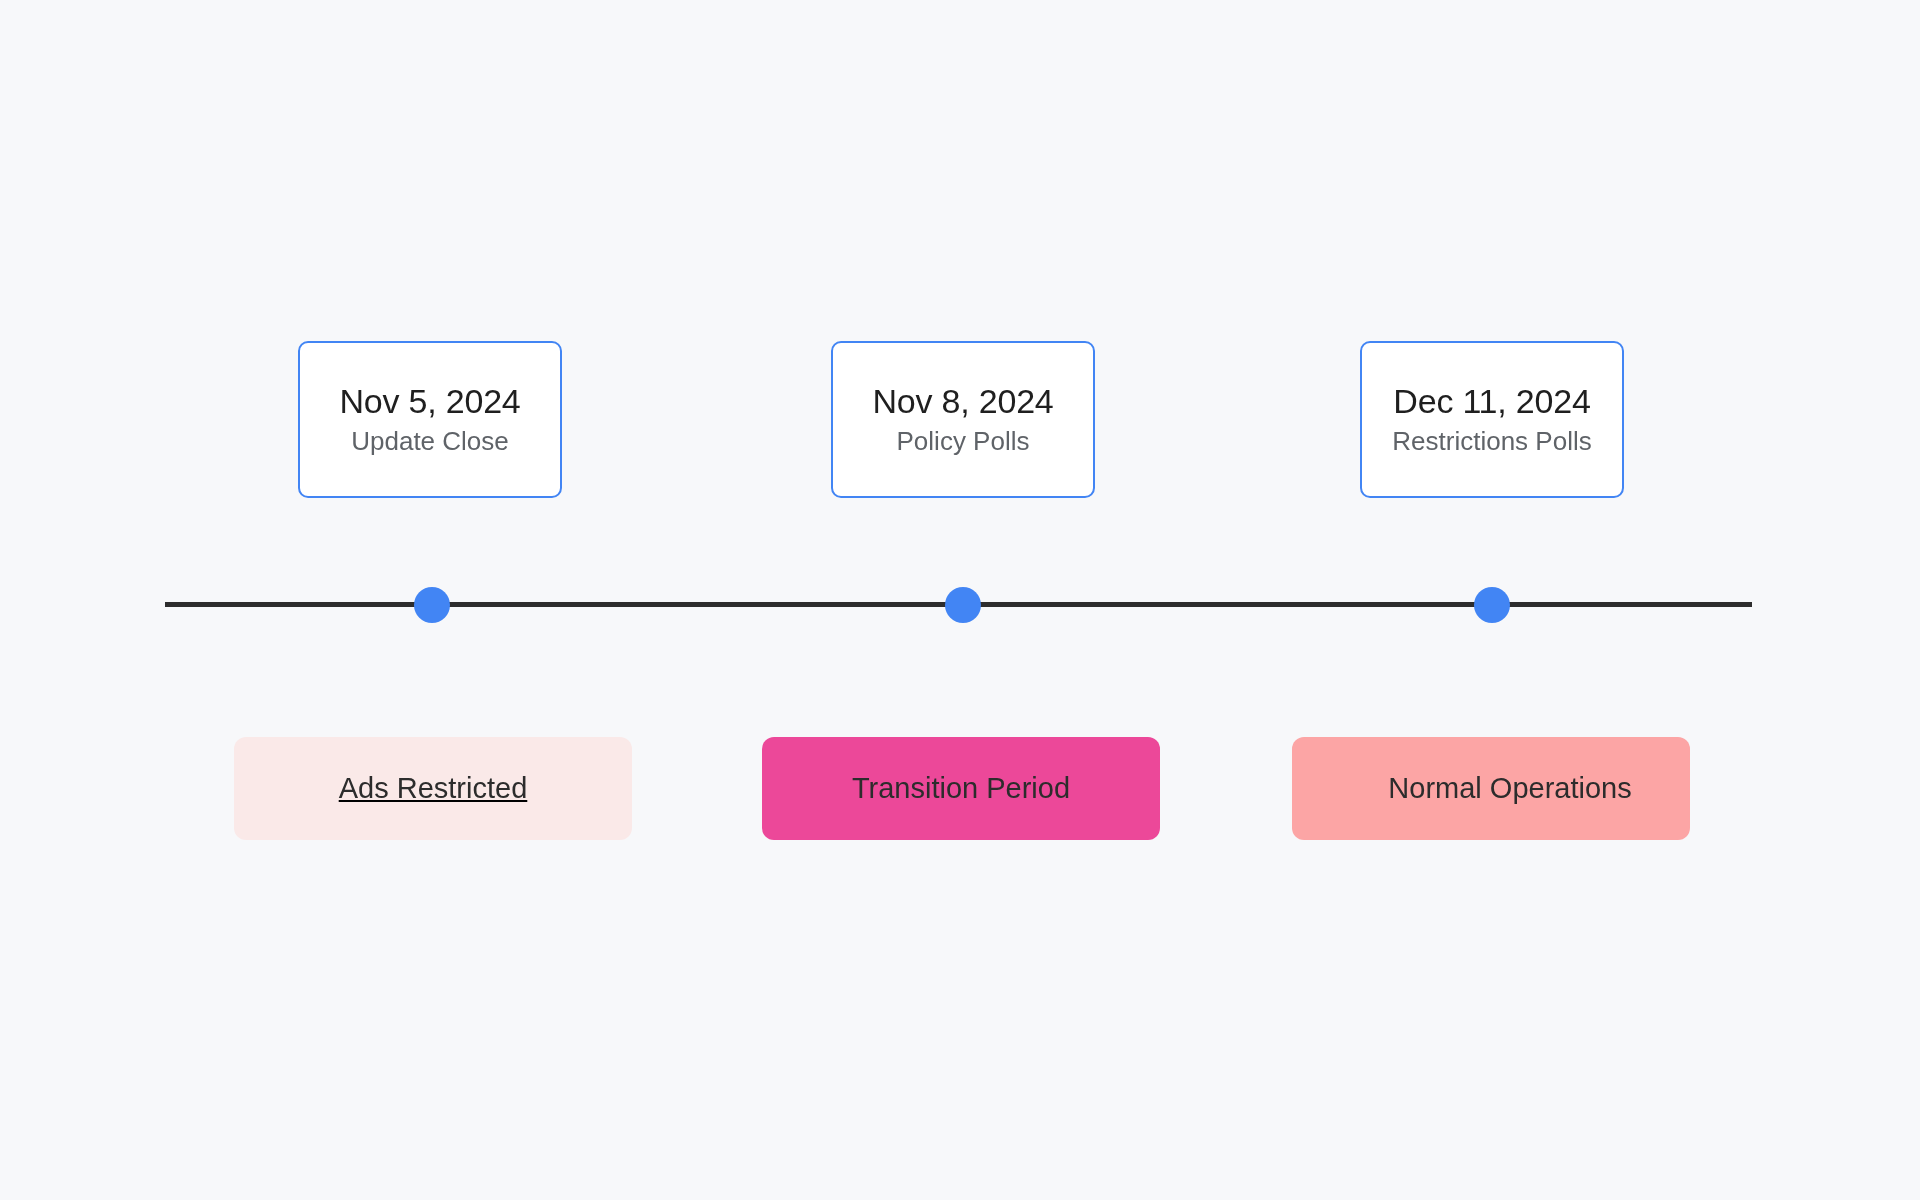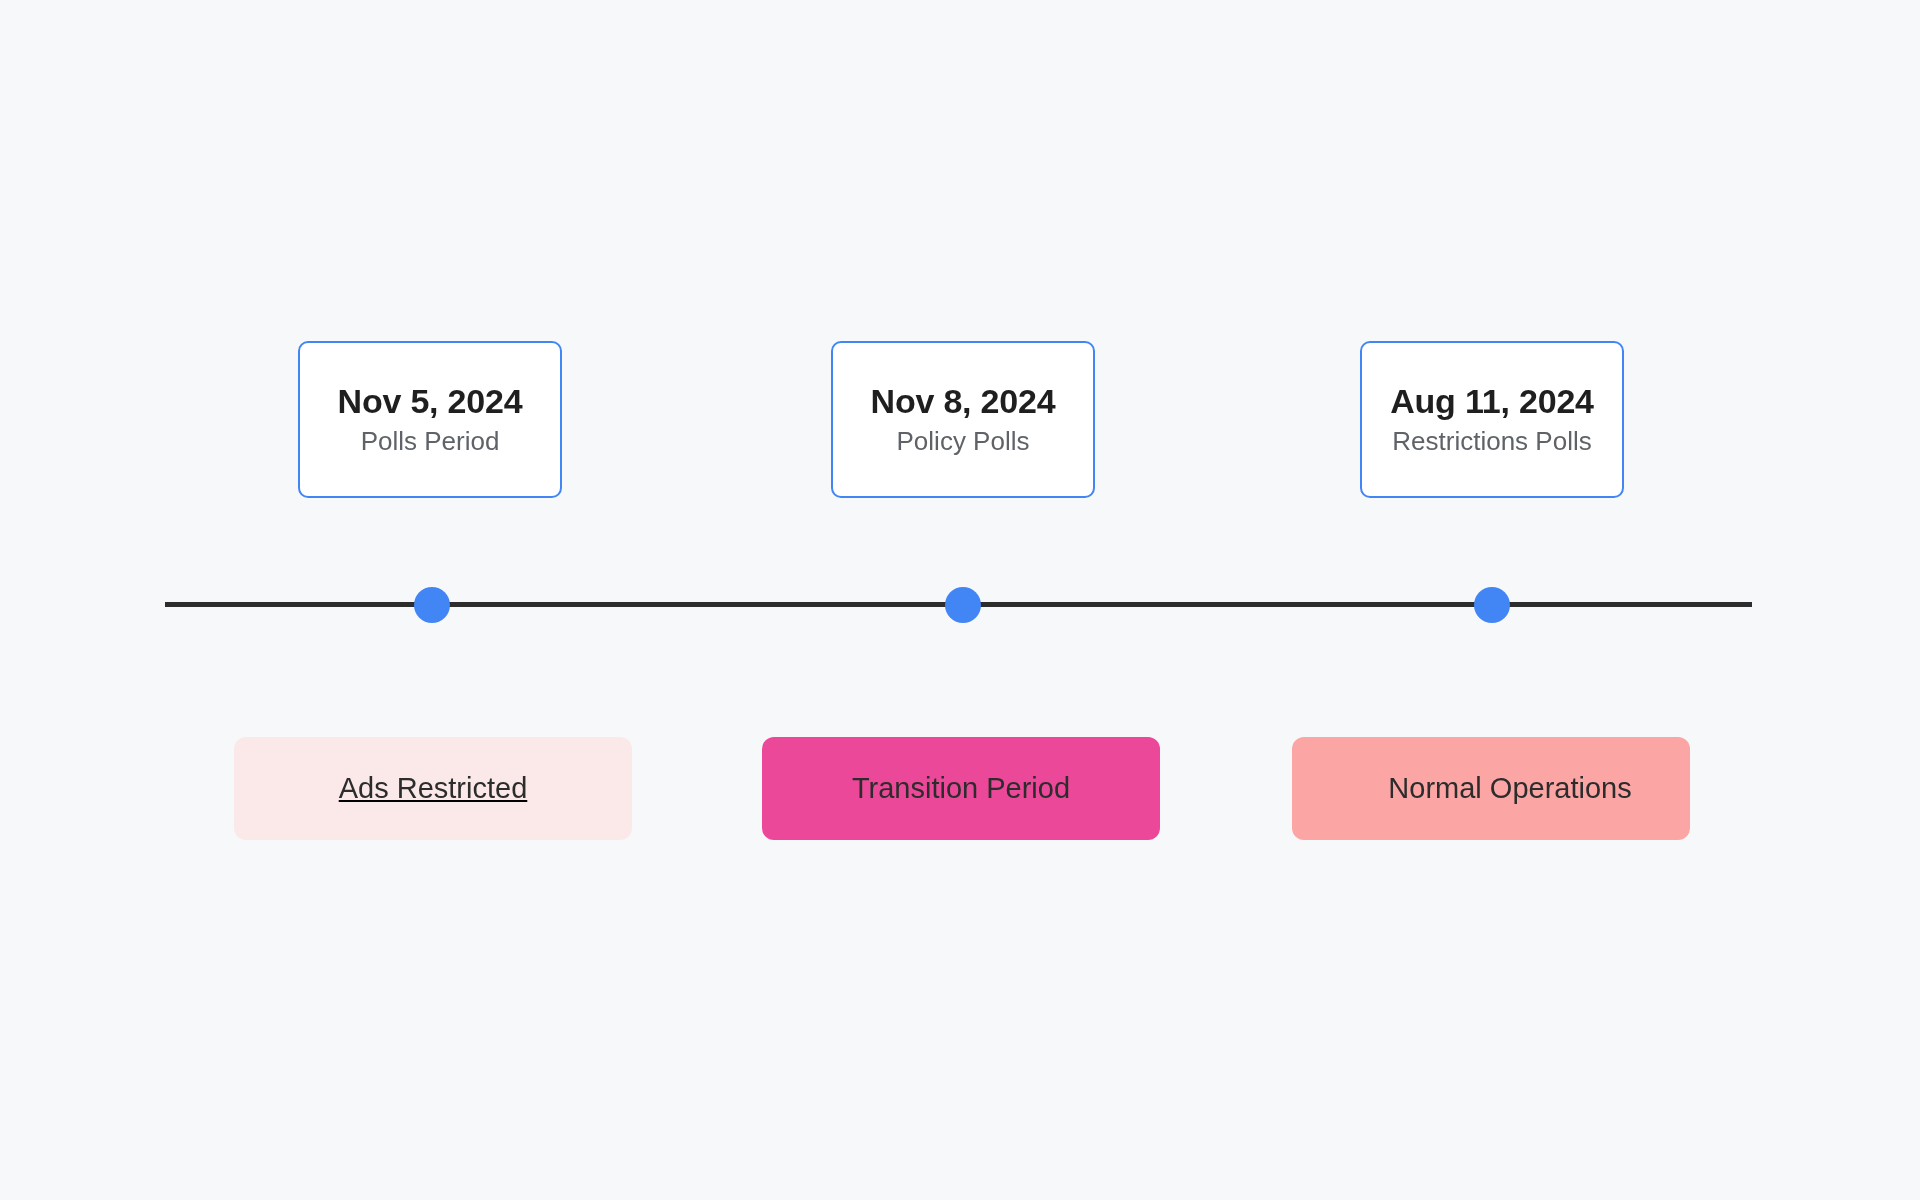--- a/index.html
+++ b/index.html
@@ -34,21 +34,21 @@
     border-radius: 10px;
     display: flex;
     flex-direction: column;
     align-items: center;
     justify-content: center;
     gap: 9px;
   }
 
   .milestone-date {
     font-size: 34px;
-    font-weight: 700;
+    font-weight: 400;
     color: #1f1f1f;
     letter-spacing: -0.2px;
     line-height: 1.05;
     white-space: nowrap;
   }
 
   .milestone-label {
     font-size: 26px;
     font-weight: 400;
     color: #5f6368;
@@ -95,30 +95,30 @@
     white-space: nowrap;
   }
 </style>
 </head>
 <body>
 
 <div id="timeline-canvas">
 
   <div class="milestone-card" style="left:298px;">
     <div class="milestone-date">Nov 5, 2024</div>
-    <div class="milestone-label">Polls Period</div>
+    <div class="milestone-label">Update Close</div>
   </div>
 
   <div class="milestone-card" style="left:831px;text-align:center;">
     <div class="milestone-date">Nov 8, 2024</div>
     <div class="milestone-label">Policy Polls</div>
   </div>
 
   <div class="milestone-card" style="left:1360px;">
-    <div class="milestone-date">Aug 11, 2024</div>
+    <div class="milestone-date">Dec 11, 2024</div>
     <div class="milestone-label">Restrictions Polls</div>
   </div>
 
   <div id="timeline-axis"></div>
 
   <div class="timeline-node" style="left:414px;"></div>
   <div class="timeline-node" style="left:945px;"></div>
   <div class="timeline-node" style="left:1474px;"></div>
 
   <div class="phase-chip" style="left:234px; background:#fae9e8;text-decoration:underline;">

